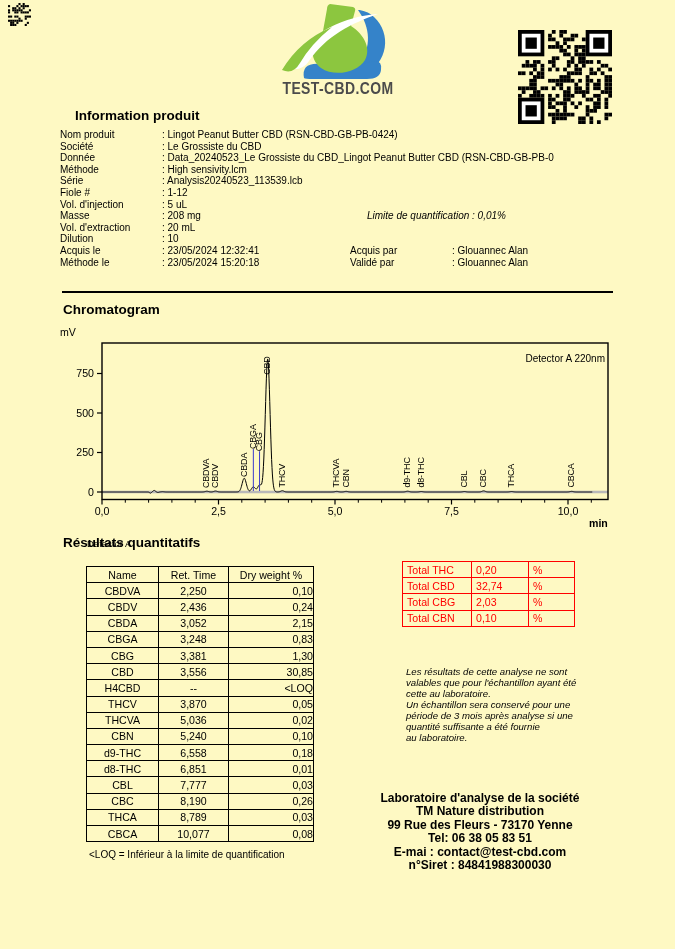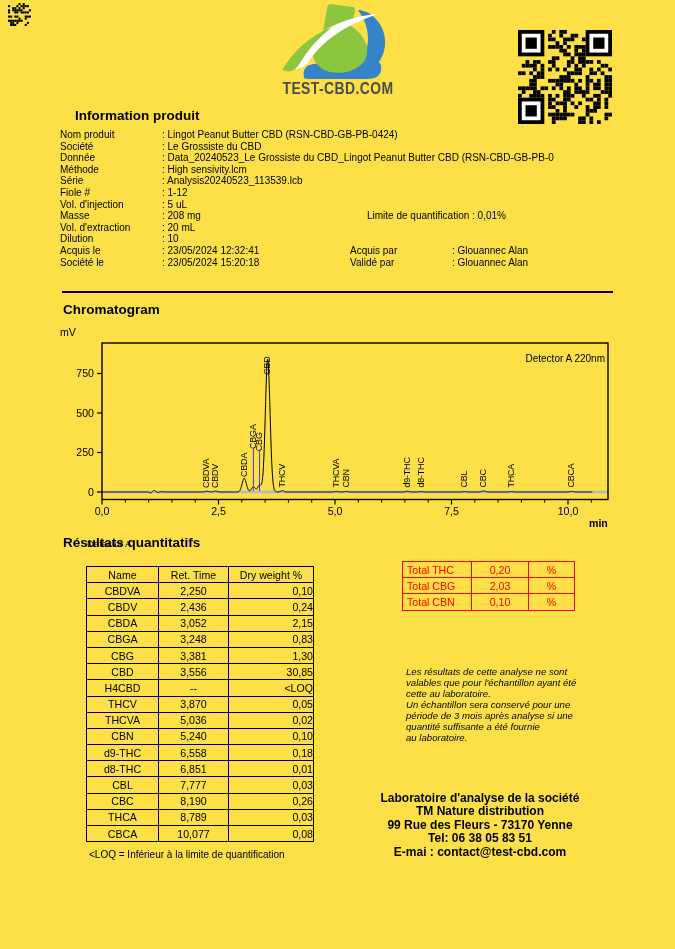--- a/index.html
+++ b/index.html
@@ -1,41 +1,41 @@
 <!DOCTYPE html>
 <html><head>
 <meta charset="utf-8">
 <style>
   html,body{margin:0;padding:0;background:#ffffff;}
-  .page{position:relative;width:675px;height:949px;background:#fde047;overflow:hidden;
+  .page{position:relative;width:675px;height:949px;background:#fef9c3;overflow:hidden;
         font-family:"Liberation Sans","DejaVu Sans",sans-serif;color:#000;}
   .abs{position:absolute;}
   .sec-title{font-size:13.5px;font-weight:bold;white-space:nowrap;}
   .small-label{font-size:9.5px;white-space:nowrap;}
   .sep{background:#000;height:1.6px;}
   
   #info-rows{position:absolute;left:60px;top:129px;width:570px;height:145px;font-size:10px;}
   .info-row{position:absolute;left:0;height:11.6px;white-space:nowrap;}
   .info-row span{position:absolute;top:0;white-space:nowrap;}
   .ir-label{left:0;}
   .ir-value{left:102px;}
-  .ir-right-text{left:307px;}
+  .ir-right-text{left:307px;font-style:italic;}
   .ir-right-label{left:290px;}
   .ir-right-value{left:392px;}
   
   table.results{border-collapse:collapse;font-size:10.6px;table-layout:fixed;}
   table.results th,table.results td{border:1px solid #000;height:15.2px;padding:0 0;overflow:hidden;margin-left:16px;}
   table.results th{font-weight:normal;text-align:center;}
   td.c-name,td.c-time{text-align:center;}
   td.c-weight{text-align:right;}
   
   table.totals{border-collapse:collapse;font-size:10.6px;table-layout:fixed;color:#f00;}
   table.totals td{border:1px solid #f00;height:15.2px;padding:0 4px;overflow:hidden;}
   td.t-label{text-align:left;}
-  td.t-value,td.t-unit{text-align:center;}
+  td.t-value,td.t-unit{text-align:left;}
   
   #notes{position:absolute;left:406px;top:666px;width:230px;font-size:9.6px;font-style:italic;line-height:11px;}
   
   #lab{position:absolute;left:355px;top:792px;width:250px;text-align:center;
        font-weight:bold;font-size:12px;line-height:13.4px;}
   
   #logo-text{position:absolute;left:270px;top:79px;width:136px;text-align:center;
              font-weight:bold;font-size:17px;color:#4b4b4b;transform:scaleX(.82);
              letter-spacing:.5px;white-space:nowrap;}
   #footnote{font-size:10px;white-space:nowrap;}
@@ -375,21 +375,21 @@
         <span class="ir-label">Dilution</span>
         <span class="ir-value">: 10</span>
       </div>
       <div class="info-row" style="top: 116px;">
         <span class="ir-label">Acquis le</span>
         <span class="ir-value">: 23/05/2024 12:32:41</span>
         <span class="ir-right-label">Acquis par</span>
         <span class="ir-right-value">: Glouannec Alan</span>
       </div>
       <div class="info-row" style="top: 127.6px;">
-        <span class="ir-label">Société le</span>
+        <span class="ir-label">Méthode le</span>
         <span class="ir-value">: 23/05/2024 15:20:18</span>
         <span class="ir-right-label">Validé par</span>
         <span class="ir-right-value">: Glouannec Alan</span>
       </div>
     </div>
 
   <div class="abs sep" style="left:62px;top:291px;width:551px;"></div>
 
   <div class="abs sec-title" style="left:63px;top:302px;">Chromatogram</div>
   <div class="abs" style="left:40px;top:320px;width:600px;height:215px;" id="chart-holder"><svg width="600" height="215" viewBox="0 0 600 215">
@@ -562,20 +562,25 @@
           <col style="width: 57px;">
           <col style="width: 46px;">
         </colgroup>
         <tbody>
           <tr>
             <td class="t-label">Total THC</td>
             <td class="t-value">0,20</td>
             <td class="t-unit">%</td>
           </tr>
           <tr>
+            <td class="t-label">Total CBD</td>
+            <td class="t-value">32,74</td>
+            <td class="t-unit">%</td>
+          </tr>
+          <tr>
             <td class="t-label">Total CBG</td>
             <td class="t-value">2,03</td>
             <td class="t-unit">%</td>
           </tr>
           <tr>
             <td class="t-label">Total CBN</td>
             <td class="t-value">0,10</td>
             <td class="t-unit">%</td>
           </tr>
         </tbody>
@@ -591,15 +596,16 @@
       <div>quantité suffisante a été fournie</div>
       <div>au laboratoire.</div>
     </div>
 
   <div id="lab">
       <div>Laboratoire d'analyse de la société</div>
       <div>TM Nature distribution</div>
       <div>99 Rue des Fleurs - 73170 Yenne</div>
       <div>Tel: 06 38 05 83 51</div>
       <div>E-mai : contact@test-cbd.com</div>
+      <div>n°Siret : 84841988300030</div>
     </div>
 
 </div>
 
 </body></html>

